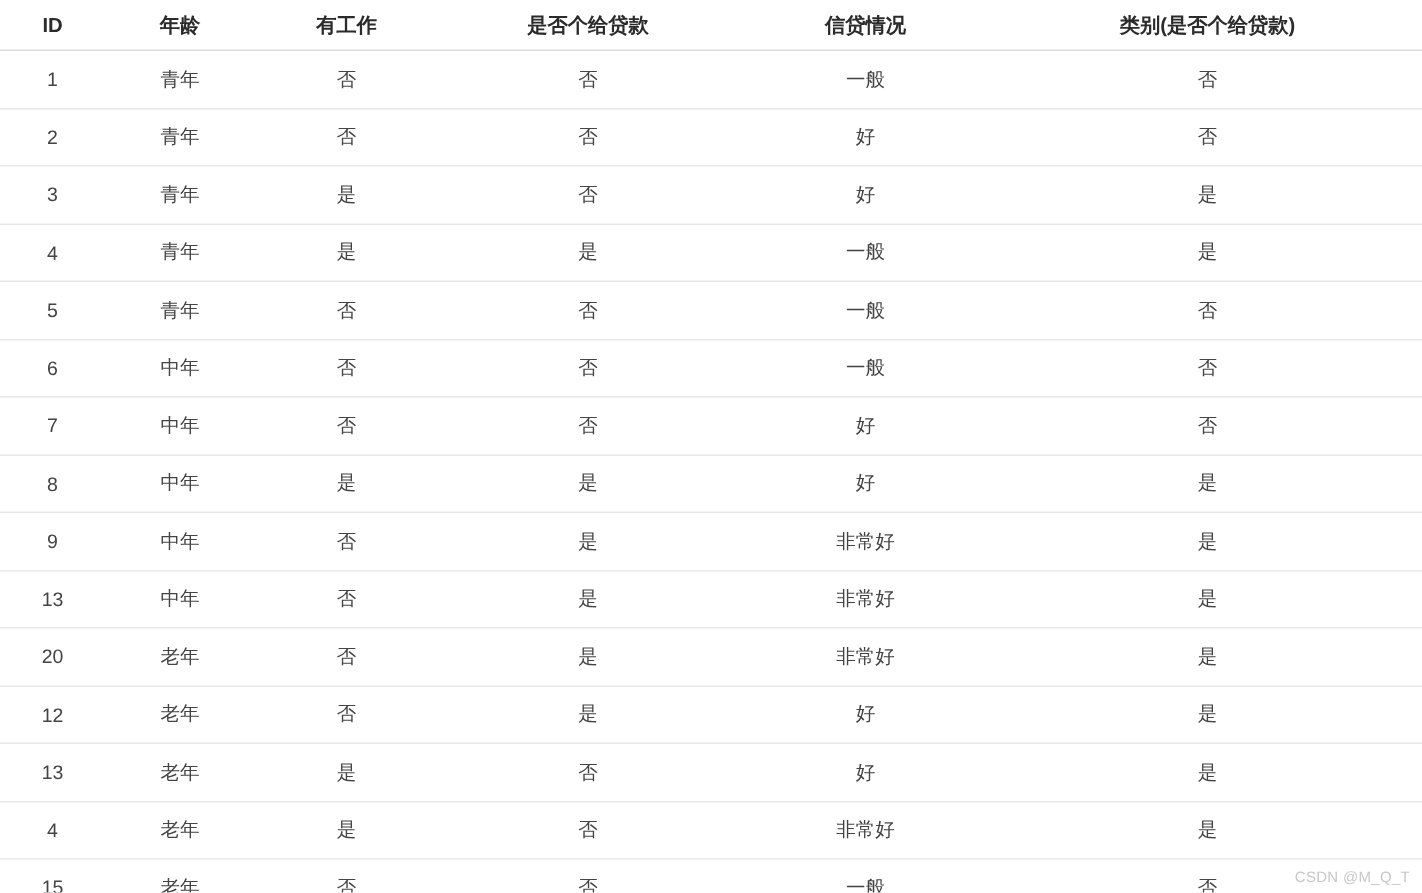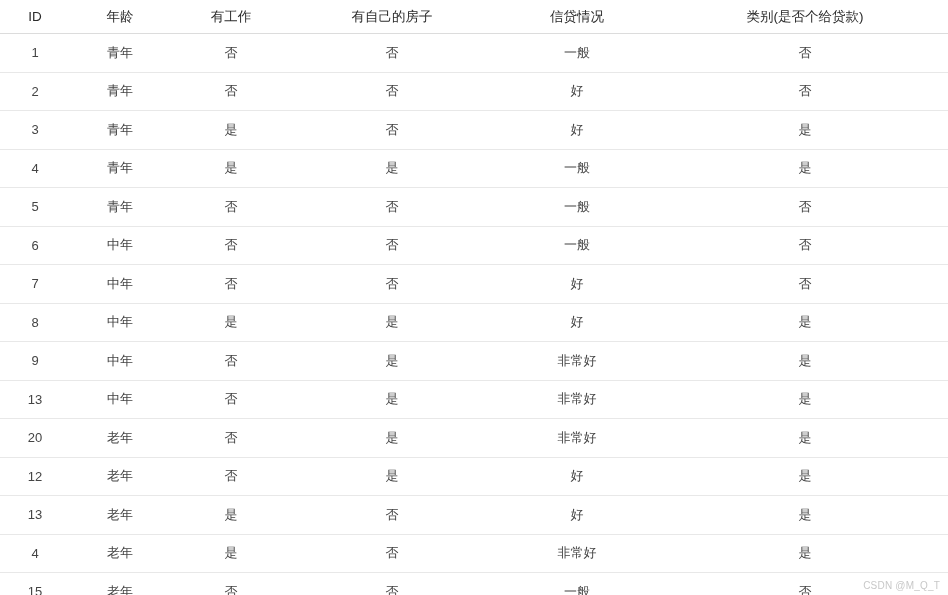--- a/index.html
+++ b/index.html
@@ -25,21 +25,21 @@
     border-bottom: 1px solid #e8e8e8;
     text-align: center;
     font-size: 13px;
     font-weight: normal;
     color: #3c3c3c;
     padding: 0;
     height: 37.5px;
     vertical-align: middle;
   }
   #loan-table thead th {
-    font-weight: normal;
+    font-weight: bold;
     font-size: 13.5px;
     color: #2b2b2b;
     height: 33px;
     border-bottom: 1px solid #dcdcdc;
   }
   #loan-table tbody td {
     color: #444444;
   }
   col.c-id      { width: 70px; }
   col.c-age     { width: 100px; }
@@ -67,21 +67,21 @@
     <col class="c-job">
     <col class="c-house">
     <col class="c-credit">
     <col class="c-class">
   </colgroup>
   <thead>
     <tr>
       <th>ID</th>
       <th>年龄</th>
       <th>有工作</th>
-      <th>有自己的房子</th>
+      <th>是否个给贷款</th>
       <th>信贷情况</th>
       <th>类别(是否个给贷款)</th>
     </tr>
   </thead>
   <tbody>
     <tr>
       <td>1</td>
       <td>青年</td>
       <td>否</td>
       <td>否</td>

